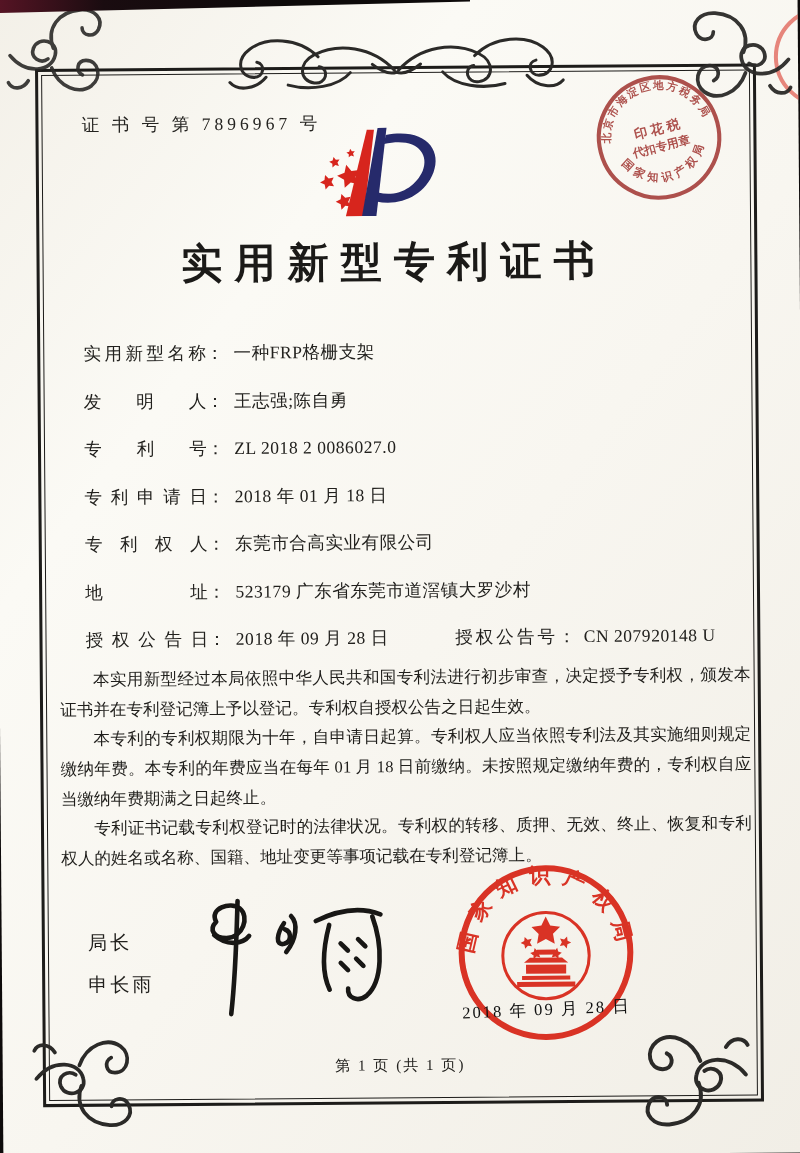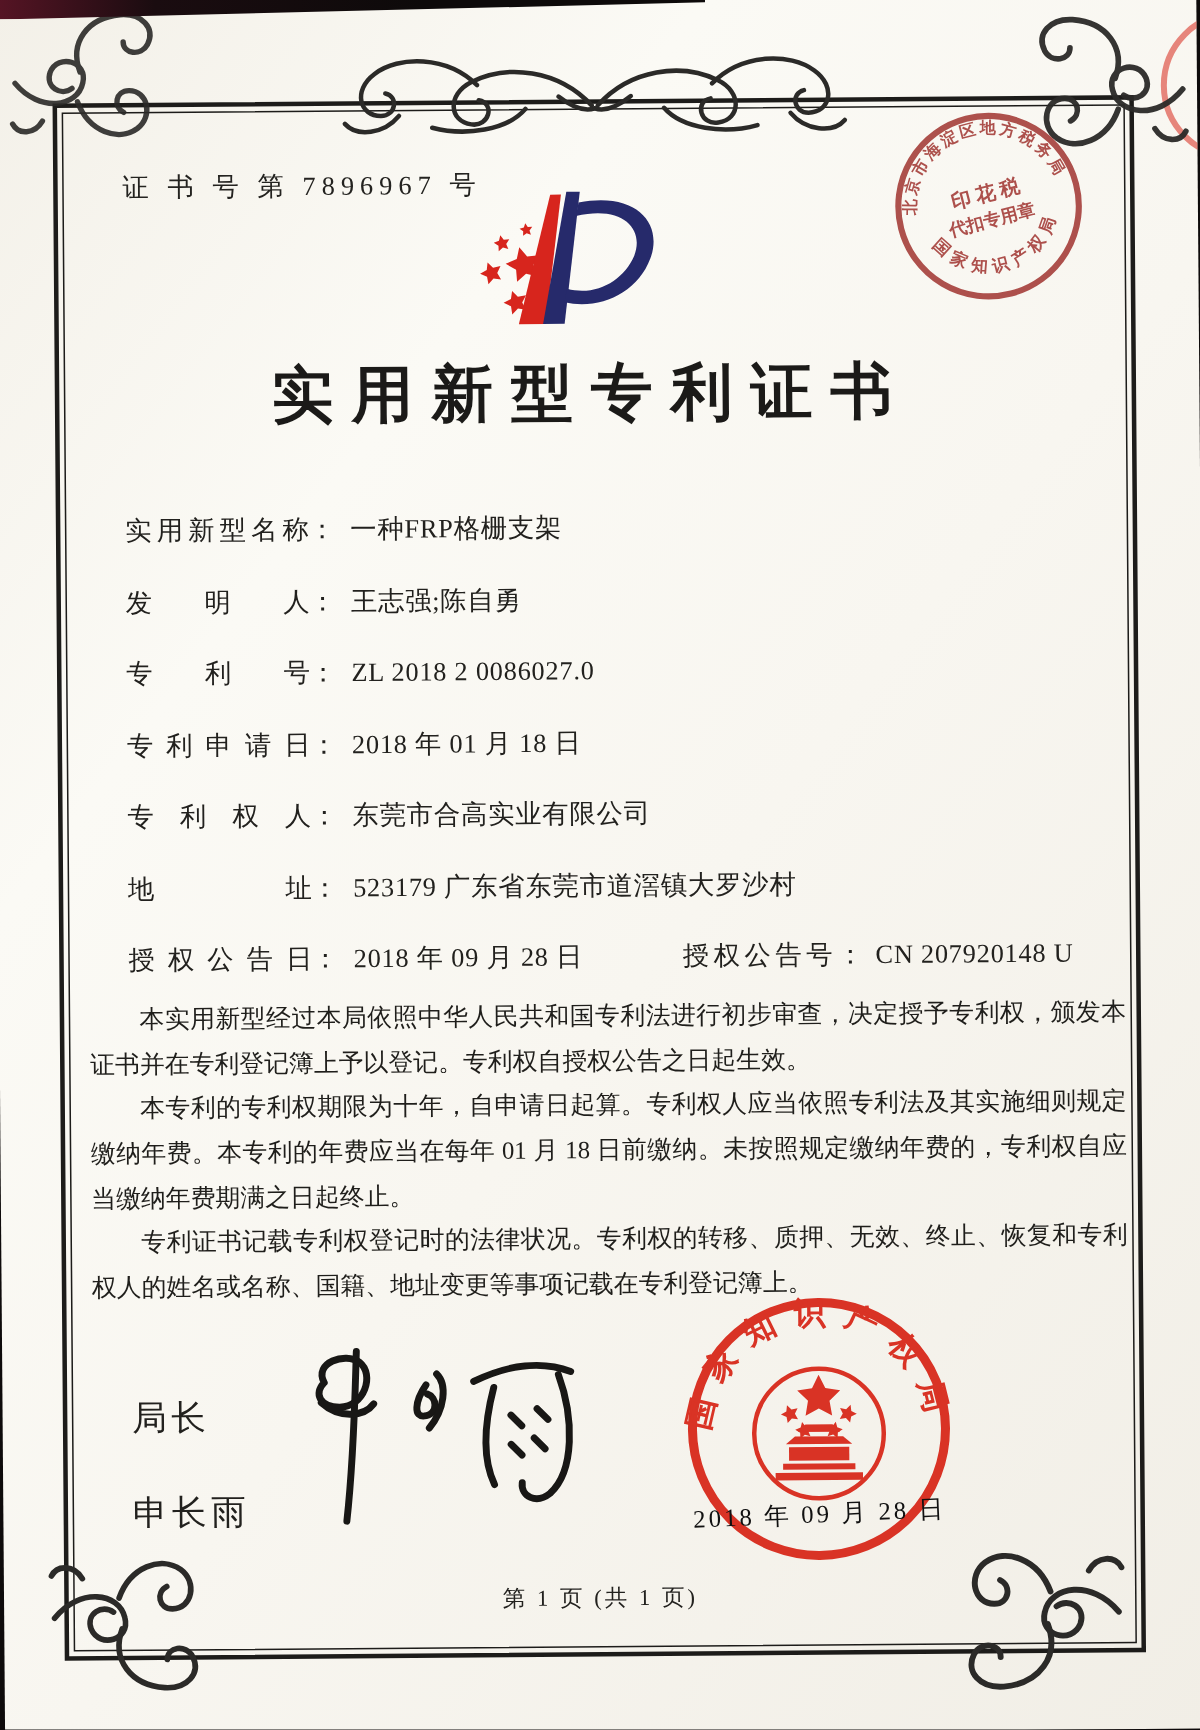--- a/index.html
+++ b/index.html
@@ -58,22 +58,22 @@
   .fright{position:absolute;left:368px;top:0;white-space:nowrap;}
   .fright .flabel2{letter-spacing:3px;margin-top:31px;}
   .fright .fvalue{margin-left:6px;}
   
   .bodytext{
     position:absolute;left:60px;top:662px;width:688px;z-index:5;
     font-size:16.5px;line-height:1.8;color:#1f1e1b;text-align:justify;
   }
   .bodytext p{margin:0;text-indent:2em;}
   
-  .director{position:absolute;left:86px;top:926px;font-size:23px;color:#22211e;letter-spacing:3px;z-index:5;}
-  .director .dname{margin-top:32px;}
+  .director{position:absolute;left:86px;top:926px;font-size:19px;color:#22211e;letter-spacing:3px;z-index:5;}
+  .director .dname{margin-top:16px;}
   .signature{position:absolute;left:182px;top:890px;width:220px;height:128px;z-index:6;}
   .signature svg{width:100%;height:100%;display:block;}
   
   .tax-stamp{position:absolute;left:596px;top:76px;width:130px;height:130px;z-index:8;
     transform:rotate(-14deg);opacity:.88;}
   .tax-stamp svg{width:100%;height:100%;display:block;}
   .office-seal{position:absolute;left:448px;top:858px;width:188px;height:188px;z-index:7;opacity:.95;}
   .office-seal svg{width:100%;height:100%;display:block;}
   .seal-date{
     position:absolute;left:458px;top:998px;z-index:9;font-size:16.5px;color:#111;

